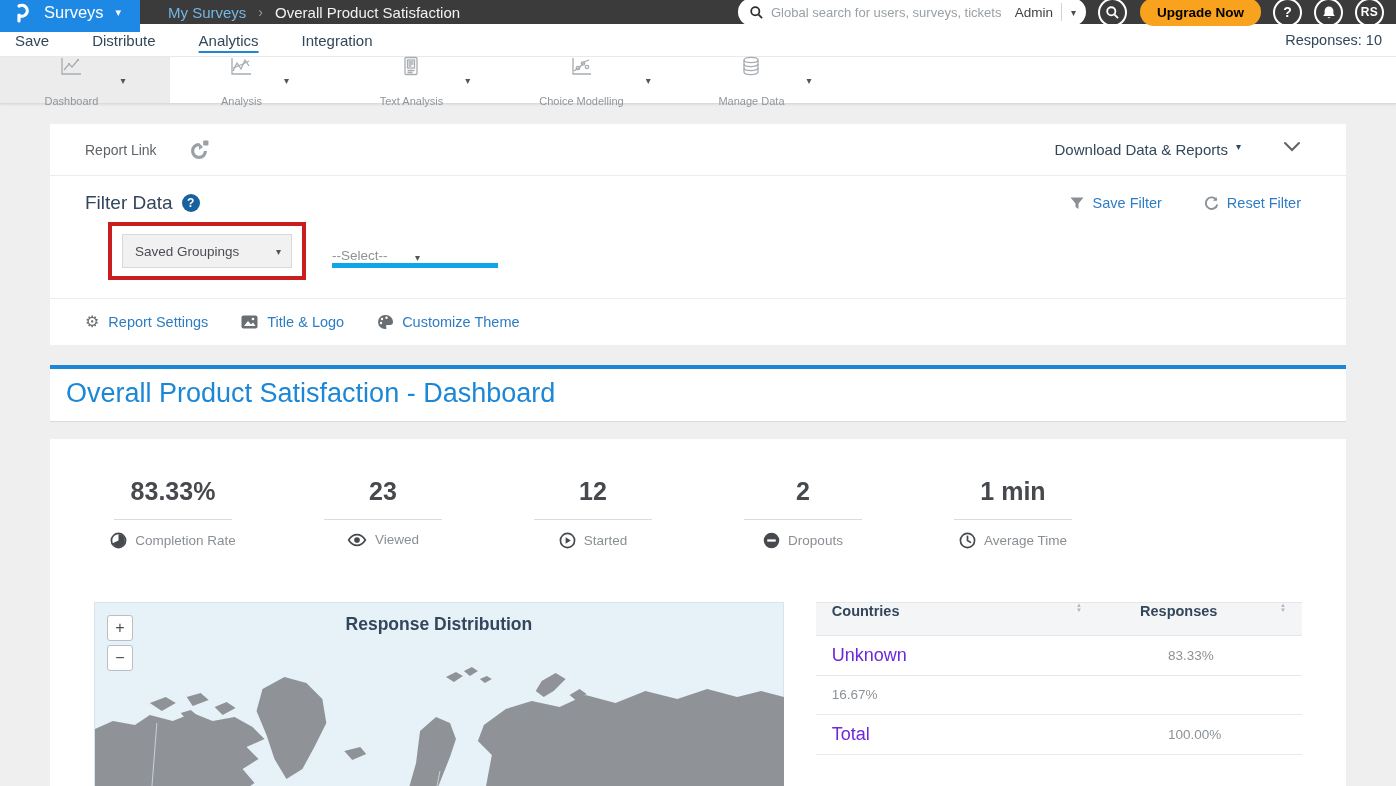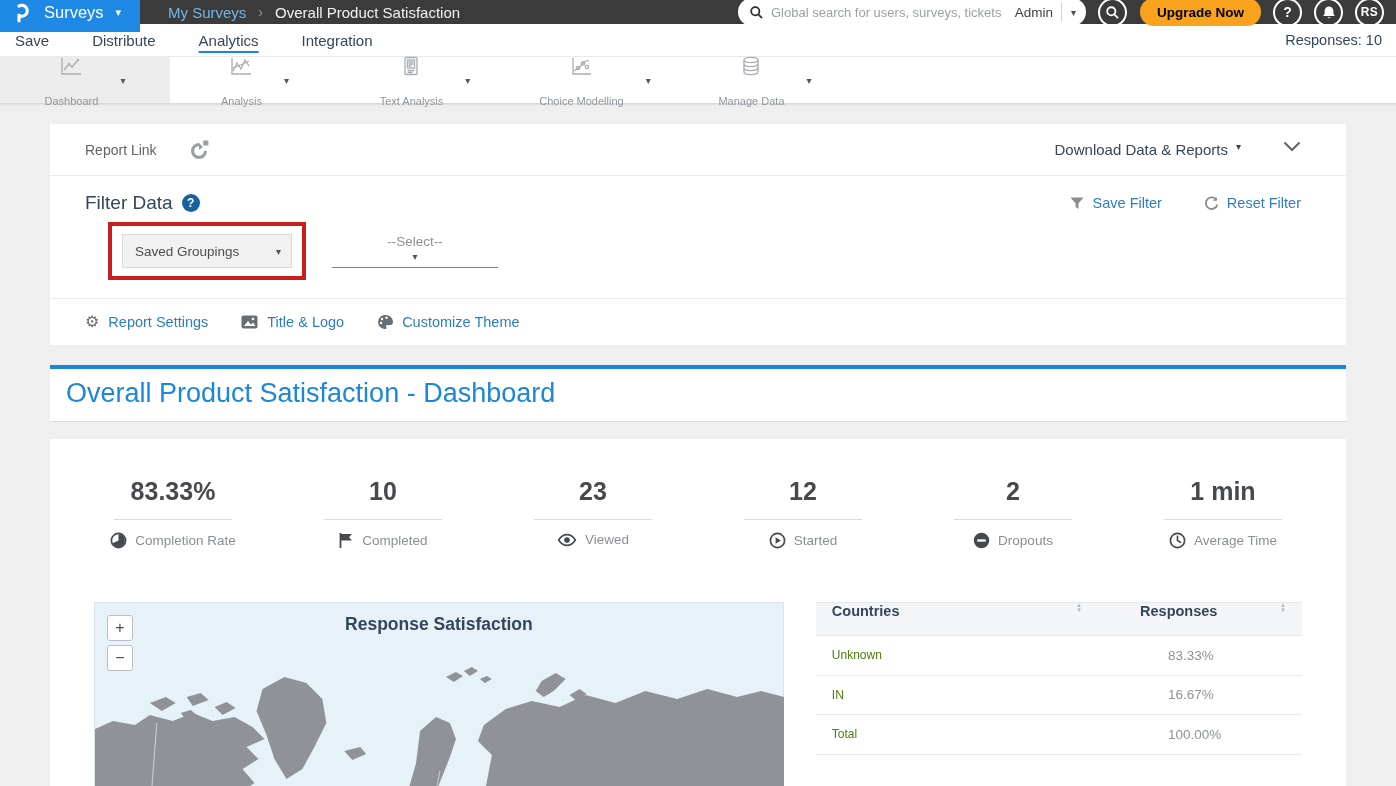--- a/index.html
+++ b/index.html
@@ -83,22 +83,22 @@
   .filter-actions { margin-left:auto; display:flex; align-items:center; gap:42px; }
   .filter-action { display:flex; align-items:center; gap:8px; cursor:pointer; }
   .filter-action span { font-size:14.5px; color:#2e7cc4; }
 
   .select-row { margin-top:8px; display:flex; align-items:flex-end;margin-left:23px; }
   .red-box { border:4px solid #c81e1e; padding:8px 10px; display:inline-block; }
   .select-box { width:170px; height:34px; background:#f1f1f2; border:1px solid #d9d9d9;
     display:flex; align-items:center; padding:0 10px 0 12px; cursor:pointer; }
   .select-box span { font-size:13.5px; color:#4a4e52; flex:1; }
   .select-box .sel-caret { flex:0 0 auto; font-size:10px; color:#555; }
-  .select-line { width:166px; height:34px; margin:0 0 12px 26px; border-bottom:1px solid #0ea5e9;
-    display:flex; align-items:center; cursor:pointer;flex-direction:column; }
+  .select-line { width:166px; height:34px; margin:0 0 12px 26px; border-bottom:5px solid #0ea5e9;
+    display:flex; align-items:flex-end; cursor:pointer; }
   .select-line span { font-size:13.5px; color:#8d9297; flex:1; }
   .select-line .sel-caret { font-size:10px; color:#555; }
 
   .settings-row { height:46px; display:flex; align-items:center; gap:33px; padding:0 35px; }
   .settings-link { display:flex; align-items:center; gap:9px; cursor:pointer; }
   .settings-link .glyph { color:#696e73; font-size:16px; line-height:1; }
   .settings-link span.lbl { font-size:14.5px; color:#2e7cc4; }
 
   .title-card { margin-top:20px; border-top:4px solid #1c87d6; border-bottom:1px solid #d8dbde;
     padding:9px 16px 12px; }
@@ -125,21 +125,21 @@
 
   .countries-table { width:487px; margin-left:32px; }
   .ct-header { height:34px; background:#f4f5f6; border-top:1px solid #e4e6e8;
     border-bottom:1px solid #e4e6e8; display:flex; align-items:flex-start; padding:0 16px;gap:44px; }
   .ct-header .col-c { flex:1; font-size:14.5px; font-weight:bold; color:#33475b; }
   .col-resp-head { width:96px; font-size:14.5px; font-weight:bold; color:#33475b; margin-left:14px;}
   .sort-icon { display:flex; flex-direction:column; line-height:5px; cursor:pointer; }
   .sort-icon span { font-size:6px; color:#b3b8bd; }
   .ct-row { height:39.5px; display:flex; align-items:center; padding:0 16px;
     border-bottom:1px solid #e9e9e9; }
-  .ct-row .cell-name { flex:1; font-size:12px; color:#4d7c0f; }
+  .ct-row .cell-name { flex:1; font-size:18px; color:#6d28d9; }
   .ct-row .cell-val { width:118px; font-size:13.5px; color:#8d9297; }
 
   svg .st { stroke:#a7adb3; stroke-width:1.3; fill:none; }
 </style>
 </head>
 <body>
 
 <div class="topbar">
   <div class="logo-block">
     <svg class="logo-glyph" viewBox="0 0 20 22">
@@ -339,31 +339,20 @@
       <hr class="stat-hr">
       <div class="stat-label-row">
         <svg width="17" height="17" viewBox="0 0 18 18">
           <circle cx="9" cy="9" r="7.5" stroke="#46494d" stroke-width="1.8" fill="none"></circle>
           <path d="M9 9 L9 2.2 A6.8 6.8 0 1 1 2.8 12 Z" fill="#46494d"></path>
         </svg>
         <span>Completion Rate</span>
       </div>
     </div>
 
-    <div class="stat">
-      <span class="stat-value">10</span>
-      <hr class="stat-hr">
-      <div class="stat-label-row">
-        <svg width="16" height="17" viewBox="0 0 16 17">
-          <line x1="2.5" y1="1" x2="2.5" y2="16" stroke="#46494d" stroke-width="1.8"></line>
-          <path d="M2.5 2 h11.5 l-3 3.2 3 3.2 H2.5 Z" fill="#46494d"></path>
-        </svg>
-        <span>Completed</span>
-      </div>
-    </div>
 
     <div class="stat">
       <span class="stat-value">23</span>
       <hr class="stat-hr">
       <div class="stat-label-row">
         <svg width="20" height="14" viewBox="0 0 24 16">
           <path d="M12 1.5 C6 1.5 2 8 2 8 C2 8 6 14.5 12 14.5 C18 14.5 22 8 22 8 C22 8 18 1.5 12 1.5 Z" fill="none" stroke="#46494d" stroke-width="2"></path>
           <circle cx="12" cy="8" r="3.4" fill="#46494d"></circle>
         </svg>
         <span>Viewed</span>
@@ -407,21 +396,21 @@
     </div>
   </div>
 
   <div class="dash-content">
 
     <div class="map-card">
       <div class="zoom-btns">
         <button class="zoom-btn">+</button>
         <button class="zoom-btn">−</button>
       </div>
-      <div class="map-title">Response Satisfaction</div>
+      <div class="map-title">Response Distribution</div>
       <svg class="world-map" width="689" height="270" viewBox="0 0 691 270" preserveAspectRatio="none">
         <g fill="#8f9398" stroke="none">
           <path d="M0,78 L18,70 40,74 55,64 78,70 98,62 118,70 140,66 158,76 170,88 152,96 164,108 148,118 160,132 142,144 152,270 0,270 Z"></path>
           <path d="M55,52 l16,-6 10,6 -14,8 z"></path>
           <path d="M92,46 l14,-4 8,7 -16,6 z"></path>
           <path d="M120,56 l12,-5 9,6 -13,7 z"></path>
           <path d="M86,62 l10,-3 6,5 -11,4 z"></path>
           <path d="M168,38 L190,26 212,32 228,48 232,72 220,96 208,118 192,128 180,108 172,84 162,60 Z"></path>
           <path d="M250,100 l16,-4 6,7 -14,6 z"></path>
           <path d="M352,26 l10,-5 7,4 -9,6 z"></path>
@@ -453,21 +442,20 @@
         <span class="sort-icon">
           <span>▲</span>
           <span>▼</span>
         </span>
       </div>
       <div class="ct-row">
         <span class="cell-name">Unknown</span>
         <span class="cell-val">83.33%</span>
       </div>
       <div class="ct-row">
-        <span class="cell-name">IN</span>
         <span class="cell-val">16.67%</span>
       </div>
       <div class="ct-row">
         <span class="cell-name">Total</span>
         <span class="cell-val">100.00%</span>
       </div>
     </div>
   </div>
 </div>
 

